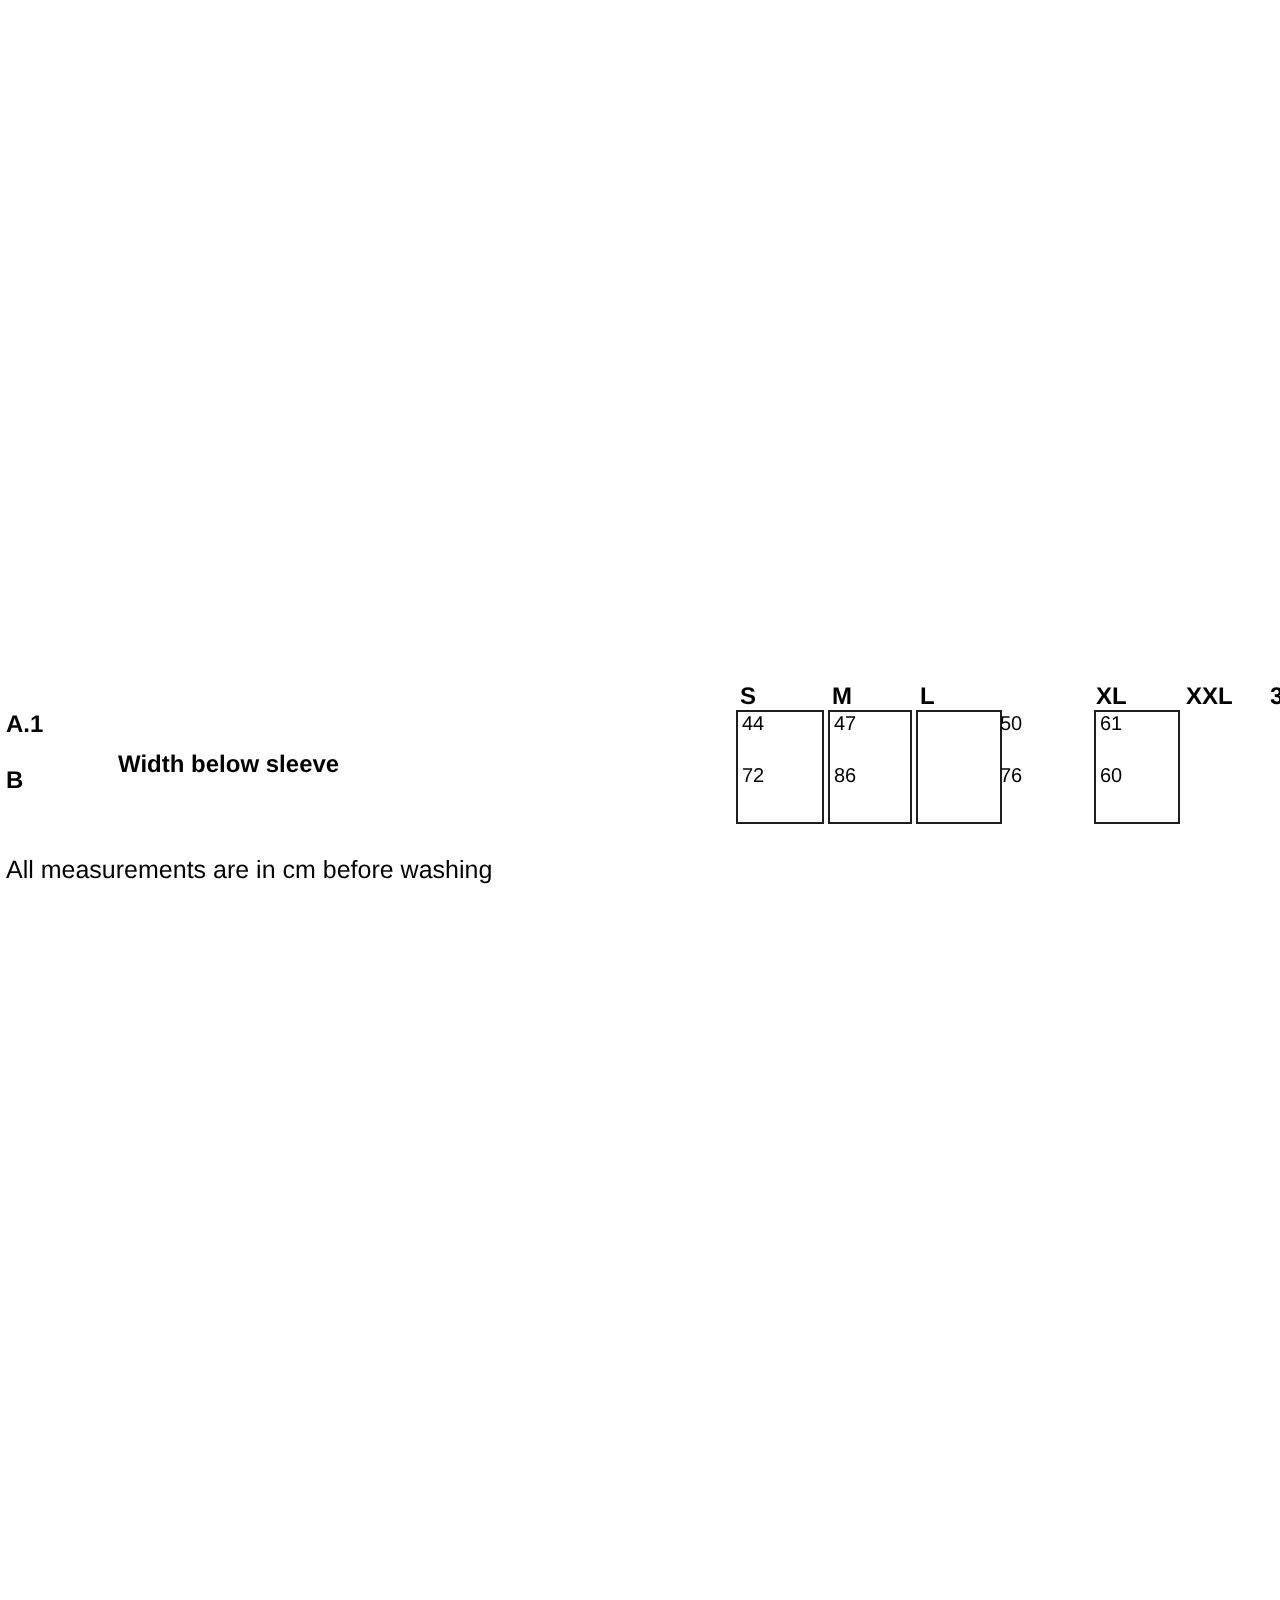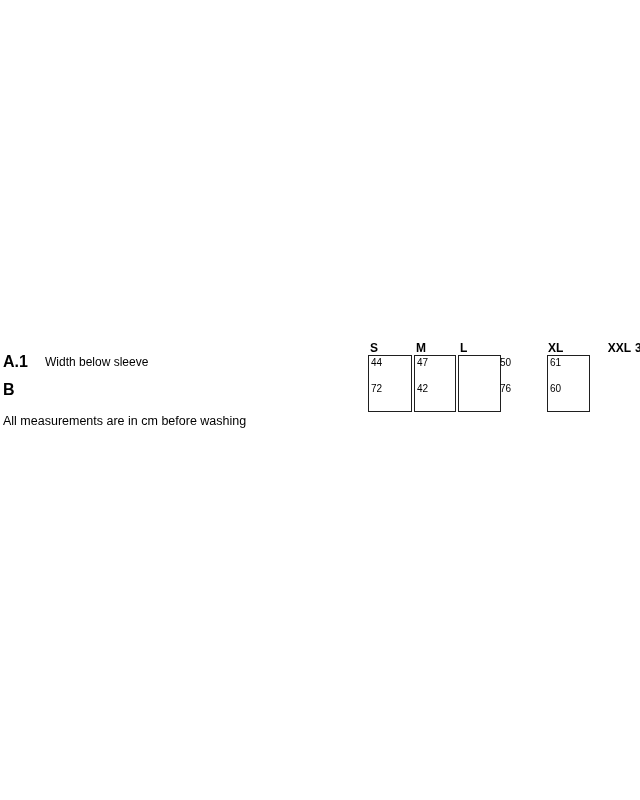--- a/index.html
+++ b/index.html
@@ -7,27 +7,27 @@
     width: 640px; height: 800px;
     background: #ffffff;
     font-family: "Liberation Sans", sans-serif;
     color: #000000;
     position: relative;
     overflow: hidden;
   }
   .canvas { position: absolute; left: 0; top: 0; width: 640px; height: 800px; background: #ffffff; }
 
   
-  .mcode  { position: absolute; left: 3px;  font-size: 16px; font-weight: bold; line-height: 14px; white-space: nowrap; text-align: center; }
-  .mlabel { position: absolute; left: 45px; font-size: 12px; font-weight: normal; line-height: 14px; white-space: nowrap; }
+  .mcode  { position: absolute; left: 3px;  font-size: 12px; font-weight: bold; line-height: 14px; white-space: nowrap; text-align: center; }
+  .mlabel { position: absolute; left: 59px; font-size: 12px; font-weight: bold; line-height: 14px; white-space: nowrap; margin-top: 20px; }
   .r1 { top: 355px; }
   .r2 { top: 383px; }
 
   
-  .note { position: absolute; left: 3px; top: 414px; font-size: 12.5px; line-height: 14px; white-space: nowrap; }
+  .note { position: absolute; left: 3px; top: 428px; font-size: 12.5px; line-height: 14px; white-space: nowrap; }
 
   
   .size-table { position: absolute; left: 368px; top: 342px; }
   .hdr-row { display: flex; gap: 2px; height: 13px; }
   .hdr-row span {
     display: block; box-sizing: border-box;
     padding-left: 2px;
     font-size: 12px; font-weight: bold; line-height: 13px;
     white-space: nowrap;
   }
@@ -35,21 +35,21 @@
   .cell-box {
     box-sizing: border-box;
     border: 1px solid #1f1f1f;
     height: 57px;
     padding: 0 0 0 2px;
     font-size: 10px; line-height: 13px;
   }
   .cell-box .v1 { height: 26px; }
   
   .w0 { width: 44px; } .w1 { width: 42px; } .w2 { width: 42px; padding-left: 41px; }
-  .w3 { width: 43px; margin-left: 44px; } .w4 { width: 40px; text-align: right; } .w5 { width: 47px; }
+  .w3 { width: 43px; margin-left: 44px; } .w4 { width: 40px; } .w5 { width: 47px; }
 </style>
 </head>
 <body>
 
 <div class="canvas">
 
   <div class="mcode r1">A.1</div>
   <div class="mlabel r1">Width below sleeve</div>
 
   <div class="mcode r2">B</div>
@@ -63,21 +63,21 @@
       <span class="w4">XXL</span>
       <span class="w5">3XL</span>
     </div>
     <div class="body-row">
       <div class="cell-box w0">
         <div class="v1">44</div>
         <div class="v2">72</div>
       </div>
       <div class="cell-box w1">
         <div class="v1">47</div>
-        <div class="v2">42</div>
+        <div class="v2">86</div>
       </div>
       <div class="cell-box w2">
         <div class="v1">50</div>
         <div class="v2">76</div>
       </div>
       <div class="cell-box w3">
         <div class="v1">61</div>
         <div class="v2">60</div>
       </div>
     </div>

